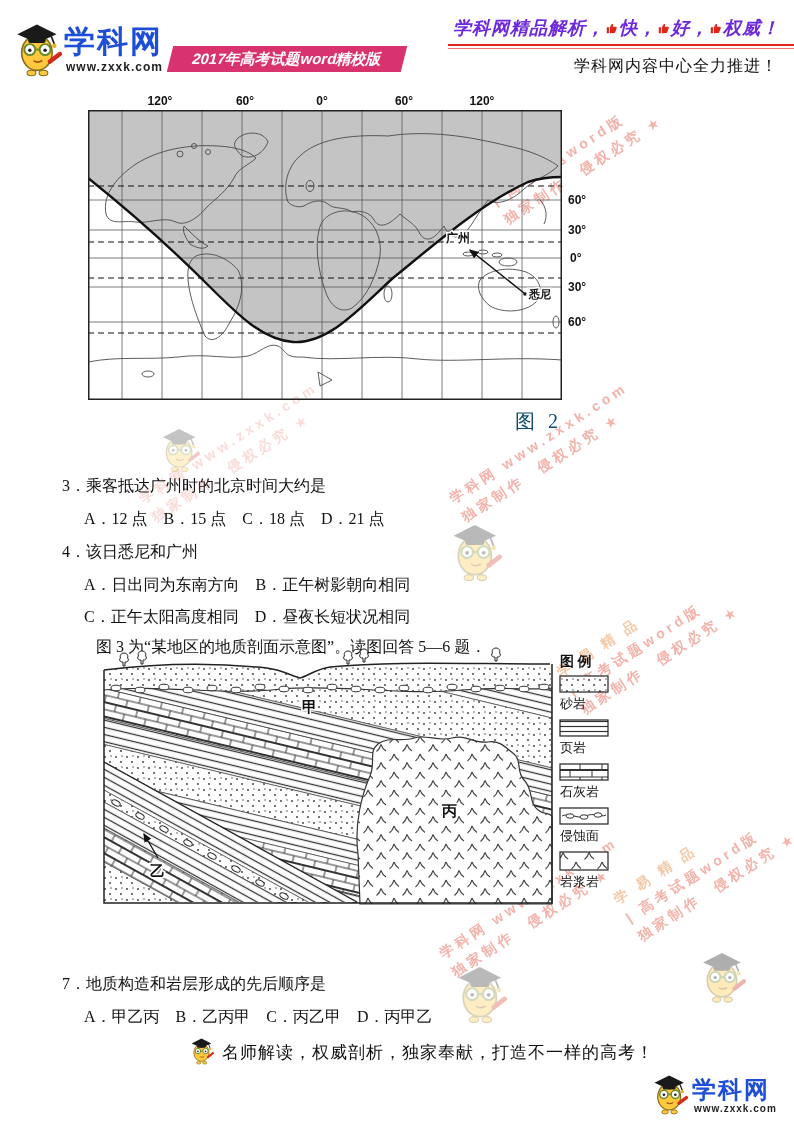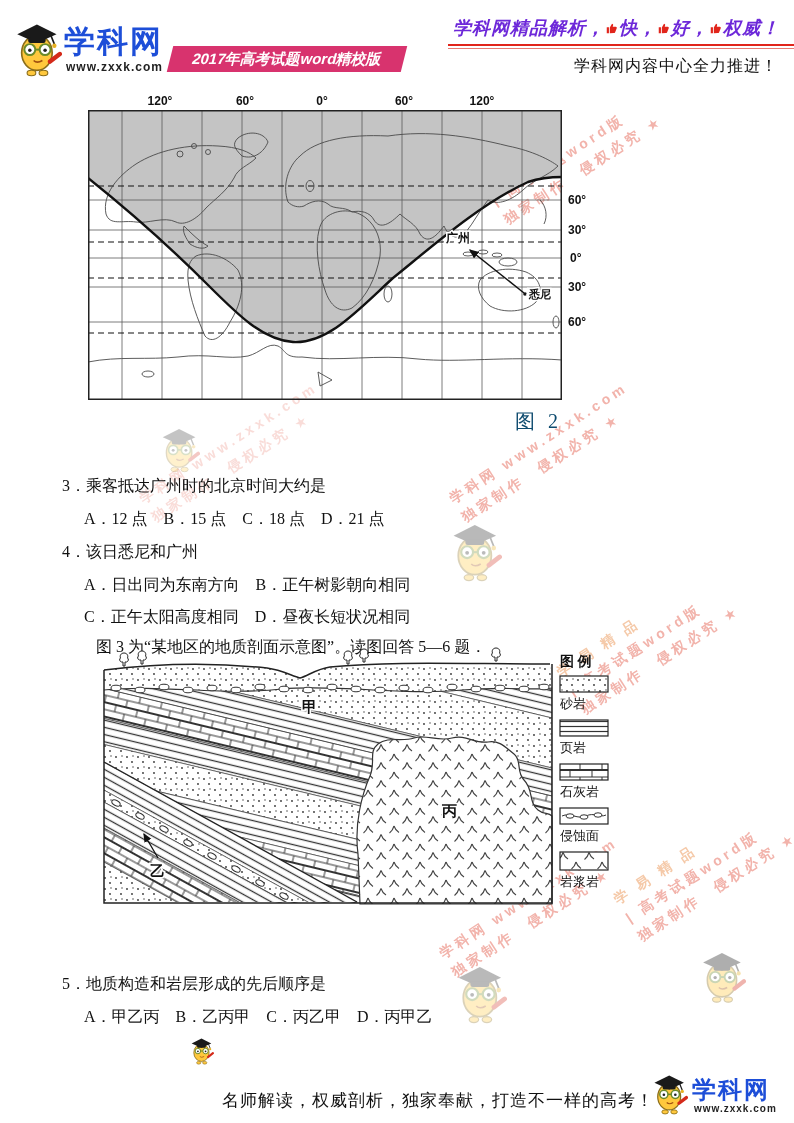--- a/index.html
+++ b/index.html
@@ -16,21 +16,21 @@
                font-size:15px;font-family:"Liberation Sans","DejaVu Sans",sans-serif;}
   .slogan{right:14px;top:16px;color:#6d28d9;font-weight:bold;font-style:italic;
           font-size:18px;letter-spacing:1px;white-space:nowrap;}
   .slogan svg{vertical-align:-1px;}
   .slogan-line{right:0;top:44px;width:346px;height:2px;background:#e1251b;}
   .slogan-line2{right:0;top:48px;width:346px;height:1px;background:#e87a72;}
   .sub-slogan{right:16px;top:56px;font-size:16px;color:#111;letter-spacing:1px;}
   
   .qline{font-size:16px;color:#111;line-height:21px;margin-top:20px;}
   .caption{font-size:20px;color:#0c4a6e;text-align:right;letter-spacing:4px;}
-  .footer-text{font-size:17px;color:#111;letter-spacing:1px;margin-top:48px;}
+  .footer-text{font-size:17px;color:#111;letter-spacing:1px;}
   
   .wm{position:absolute;transform:rotate(-33deg);color:#f2b3ab;
       font-family:"Liberation Sans","DejaVu Sans",sans-serif;font-weight:bold;
       letter-spacing:4px;font-size:14px;line-height:22px;white-space:nowrap;pointer-events:none;}
   .wm .l1{color:#f5c9a8;}
   .wm-m{position:absolute;opacity:.3;pointer-events:none;}
 </style>
 </head>
 <body>
 
@@ -342,21 +342,21 @@
       <path d="M460,172 C468,168 476,176 484,172 C492,168 498,174 504,171" fill="none" stroke="#333" stroke-width="1"></path>
       <ellipse cx="468" cy="172" rx="4" ry="2.2" fill="#fff" stroke="#333"></ellipse>
       <ellipse cx="482" cy="173" rx="4" ry="2.2" fill="#fff" stroke="#333"></ellipse>
       <ellipse cx="496" cy="171" rx="4" ry="2.2" fill="#fff" stroke="#333"></ellipse>
       <text x="458" y="196" font-size="13" fill="#111">侵蚀面</text>
       <rect x="458" y="208" width="48" height="18" fill="url(#p-magma)" stroke="#222" stroke-width="1.2"></rect>
       <text x="458" y="242" font-size="13" fill="#111">岩浆岩</text>
     </g>
   </svg>
 
-  <div class="abs qline" style="left:62px;top:953px;">5．地质构造和岩层形成的先后顺序是</div>
+  <div class="abs qline" style="left:62px;top:953px;">7．地质构造和岩层形成的先后顺序是</div>
   <div class="abs qline" style="left:84px;top:986px;">A．甲乙丙　B．乙丙甲　C．丙乙甲　D．丙甲乙</div>
 
   <svg class="abs" style="left:190px;top:1036px;" width="24" height="29">
       <use href="#mascot"></use>
     </svg>
   <div class="abs footer-text" style="left:222px;top:1041px;">名师解读，权威剖析，独家奉献，打造不一样的高考！</div>
 
   <svg class="abs" style="left:652px;top:1072px;" width="36" height="43">
       <use href="#mascot"></use>
     </svg>

